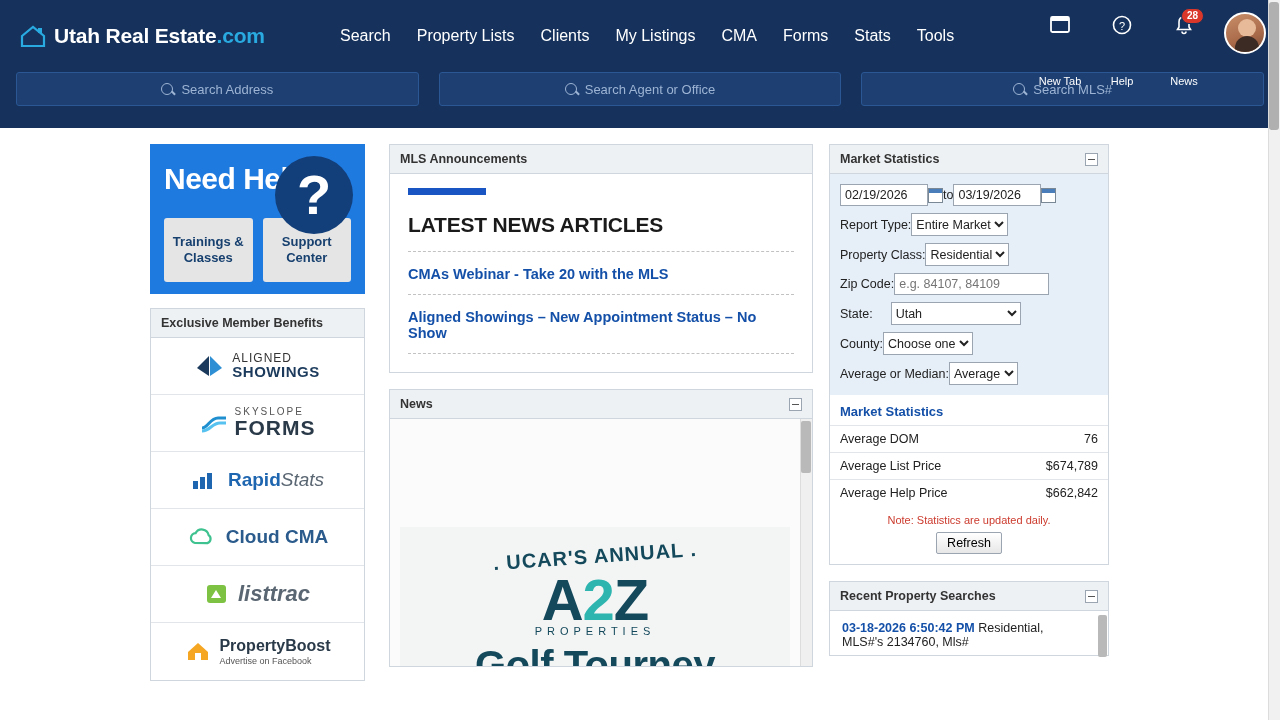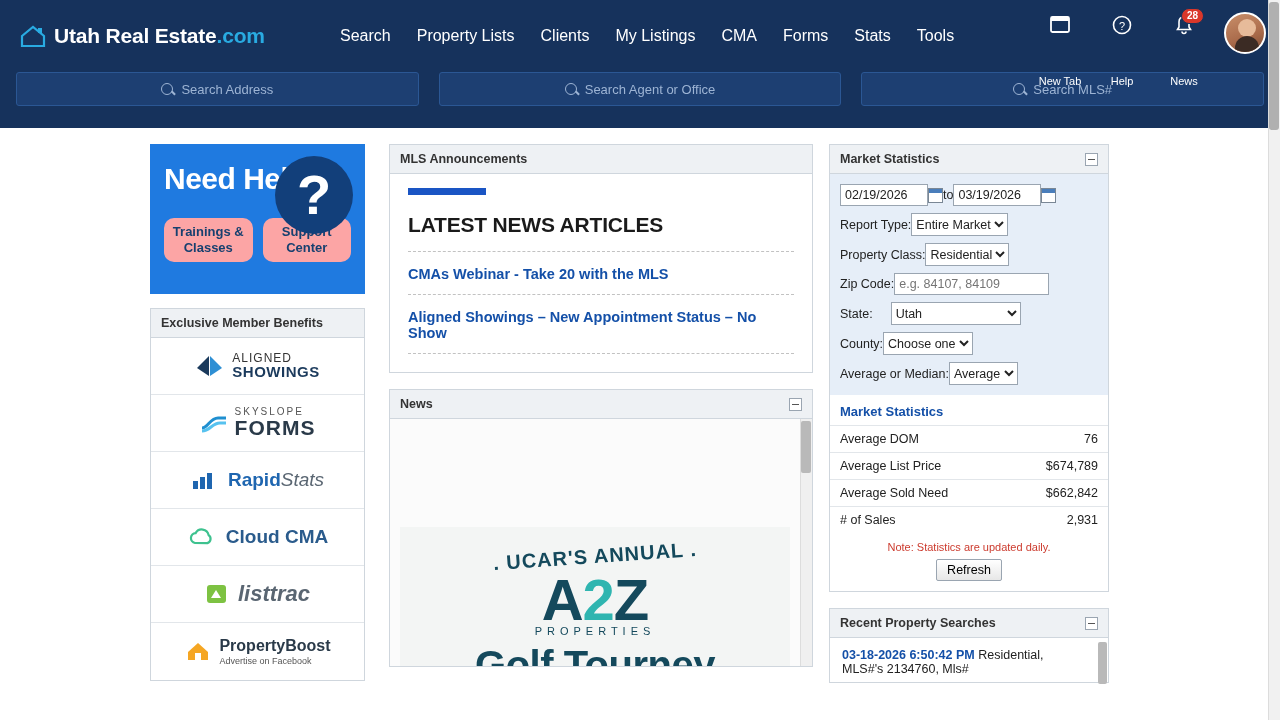--- a/index.html
+++ b/index.html
@@ -133,22 +133,22 @@
   .qmark {
     position:absolute; right:12px; top:12px;
     width:78px; height:78px; border-radius:50%;
     background:#123f7a;
     display:flex; align-items:center; justify-content:center;
     color:#ffffff; font-size:56px; font-weight:bold;
     line-height:1;
   }
   .nh-btns { display:flex; gap:10px; margin-top:22px; }
   .nh-btn {
-    background:#fca5a5; color:#17406f; font-size:13px; font-weight:bold;
-    border-radius:10px; width:110px; height:44px;
+    background:#e5e5e5; color:#17406f; font-size:13px; font-weight:bold;
+    border-radius:3px; width:110px; height:64px;
     display:flex; align-items:center; justify-content:center;
     text-align:center; cursor:pointer; line-height:1.25;
   }
   .panel {
     border:1px solid #cfd6dd; background:#ffffff;
   }
   .panel-head {
     background:#eef1f4; border-bottom:1px solid #cfd6dd;
     font-size:12.5px; font-weight:bold; color:#333;
     padding:7px 10px;
@@ -545,26 +545,22 @@
           <tbody>
               <tr>
             <td>Average DOM</td>
             <td class="val">76</td>
           </tr>
           <tr>
             <td>Average List Price</td>
             <td class="val">$674,789</td>
           </tr>
           <tr>
-            <td>Average Sold Need</td>
+            <td>Average Help Price</td>
             <td class="val">$662,842</td>
-          </tr>
-          <tr>
-            <td># of Sales</td>
-            <td class="val">2,931</td>
           </tr>
         </tbody>
           </table>
 
         <div class="ms-note">Note: Statistics are updated daily.</div>
         <div class="refresh-wrap">
           <button class="btn">Refresh</button>
         </div>
       </div>
 

